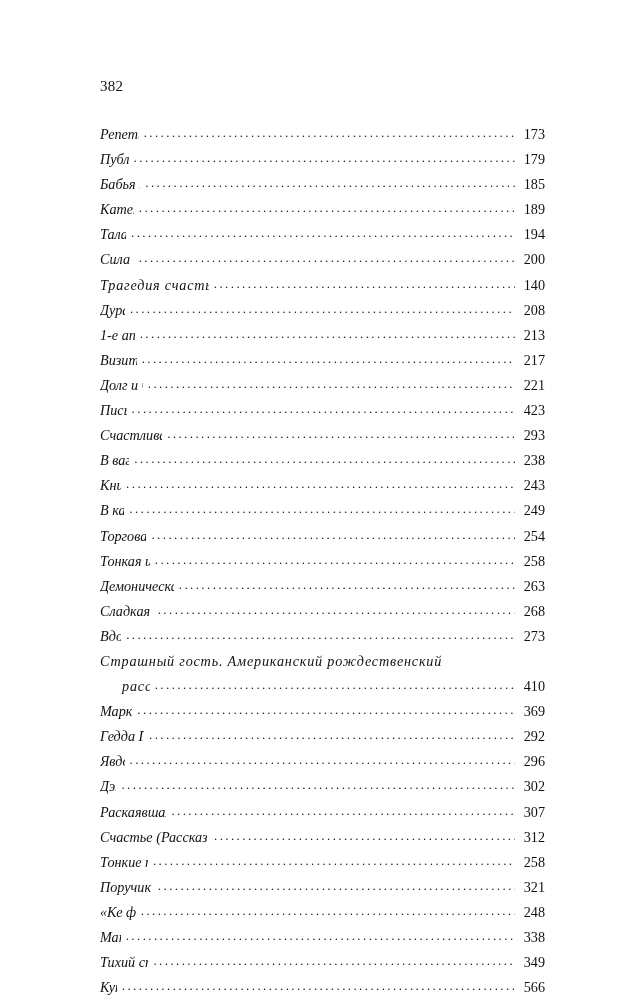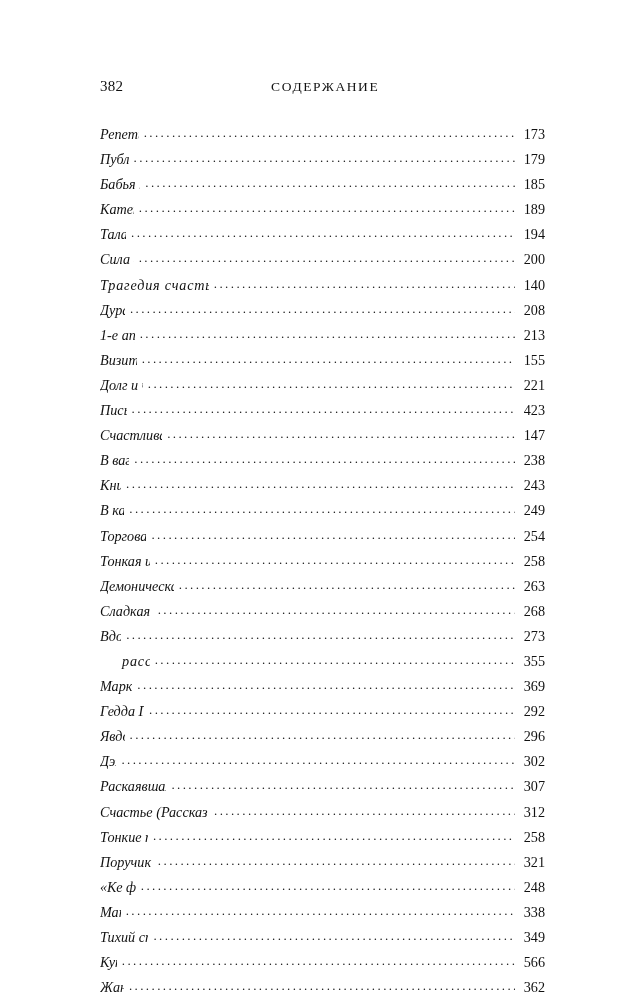--- a/index.html
+++ b/index.html
@@ -93,21 +93,20 @@
   }
   .cont-line .entry-title { padding-left: 22px; }
 </style>
 </head>
 <body>
 
 <div class="page">
 
   <div class="header">
     <div class="folio">382</div>
-    <div class="running-title">СОДЕРЖАНИЕ</div>
   </div>
 
   <div class="toc" id="toc-root">
       <div class="toc-entry">
         <span class="entry-title italic">Репетитор</span>
         <span class="leader"></span>
         <span class="entry-page">173</span>
       </div>
       <div class="toc-entry">
         <span class="entry-title italic">Публика</span>
@@ -145,36 +144,36 @@
         <span class="entry-page">208</span>
       </div>
       <div class="toc-entry">
         <span class="entry-title italic">1-е апреля</span>
         <span class="leader"></span>
         <span class="entry-page">213</span>
       </div>
       <div class="toc-entry">
         <span class="entry-title italic">Визитерка</span>
         <span class="leader"></span>
-        <span class="entry-page">155</span>
+        <span class="entry-page">217</span>
       </div>
       <div class="toc-entry">
         <span class="entry-title italic">Долг и честь</span>
         <span class="leader"></span>
         <span class="entry-page">221</span>
       </div>
       <div class="toc-entry">
         <span class="entry-title italic">Письма</span>
         <span class="leader"></span>
         <span class="entry-page">423</span>
       </div>
       <div class="toc-entry">
         <span class="entry-title italic">Счастливая любовь</span>
         <span class="leader"></span>
-        <span class="entry-page">147</span>
+        <span class="entry-page">293</span>
       </div>
       <div class="toc-entry">
         <span class="entry-title italic">В вагоне</span>
         <span class="leader"></span>
         <span class="entry-page">238</span>
       </div>
       <div class="toc-entry">
         <span class="entry-title italic">Книга</span>
         <span class="leader"></span>
         <span class="entry-page">243</span>
@@ -201,25 +200,28 @@
       </div>
       <div class="toc-entry">
         <span class="entry-title italic">Сладкая отрава</span>
         <span class="leader"></span>
         <span class="entry-page">268</span>
       </div>
       <div class="toc-entry">
         <span class="entry-title italic">Вдова</span>
         <span class="leader"></span>
         <span class="entry-page">273</span>
+      </div>
+      <div class="toc-entry continued">
+        <span class="entry-title italic spaced">Страшный гость. Американский рождественский</span>
       </div>
       <div class="cont-line">
         <span class="entry-title italic spaced">рассказ</span>
         <span class="leader"></span>
-        <span class="entry-page">355</span>
+        <span class="entry-page">410</span>
       </div>
       <div class="toc-entry">
         <span class="entry-title italic">Маркита</span>
         <span class="leader"></span>
         <span class="entry-page">369</span>
       </div>
       <div class="toc-entry">
         <span class="entry-title italic">Гедда Габлер</span>
         <span class="leader"></span>
         <span class="entry-page">292</span>

